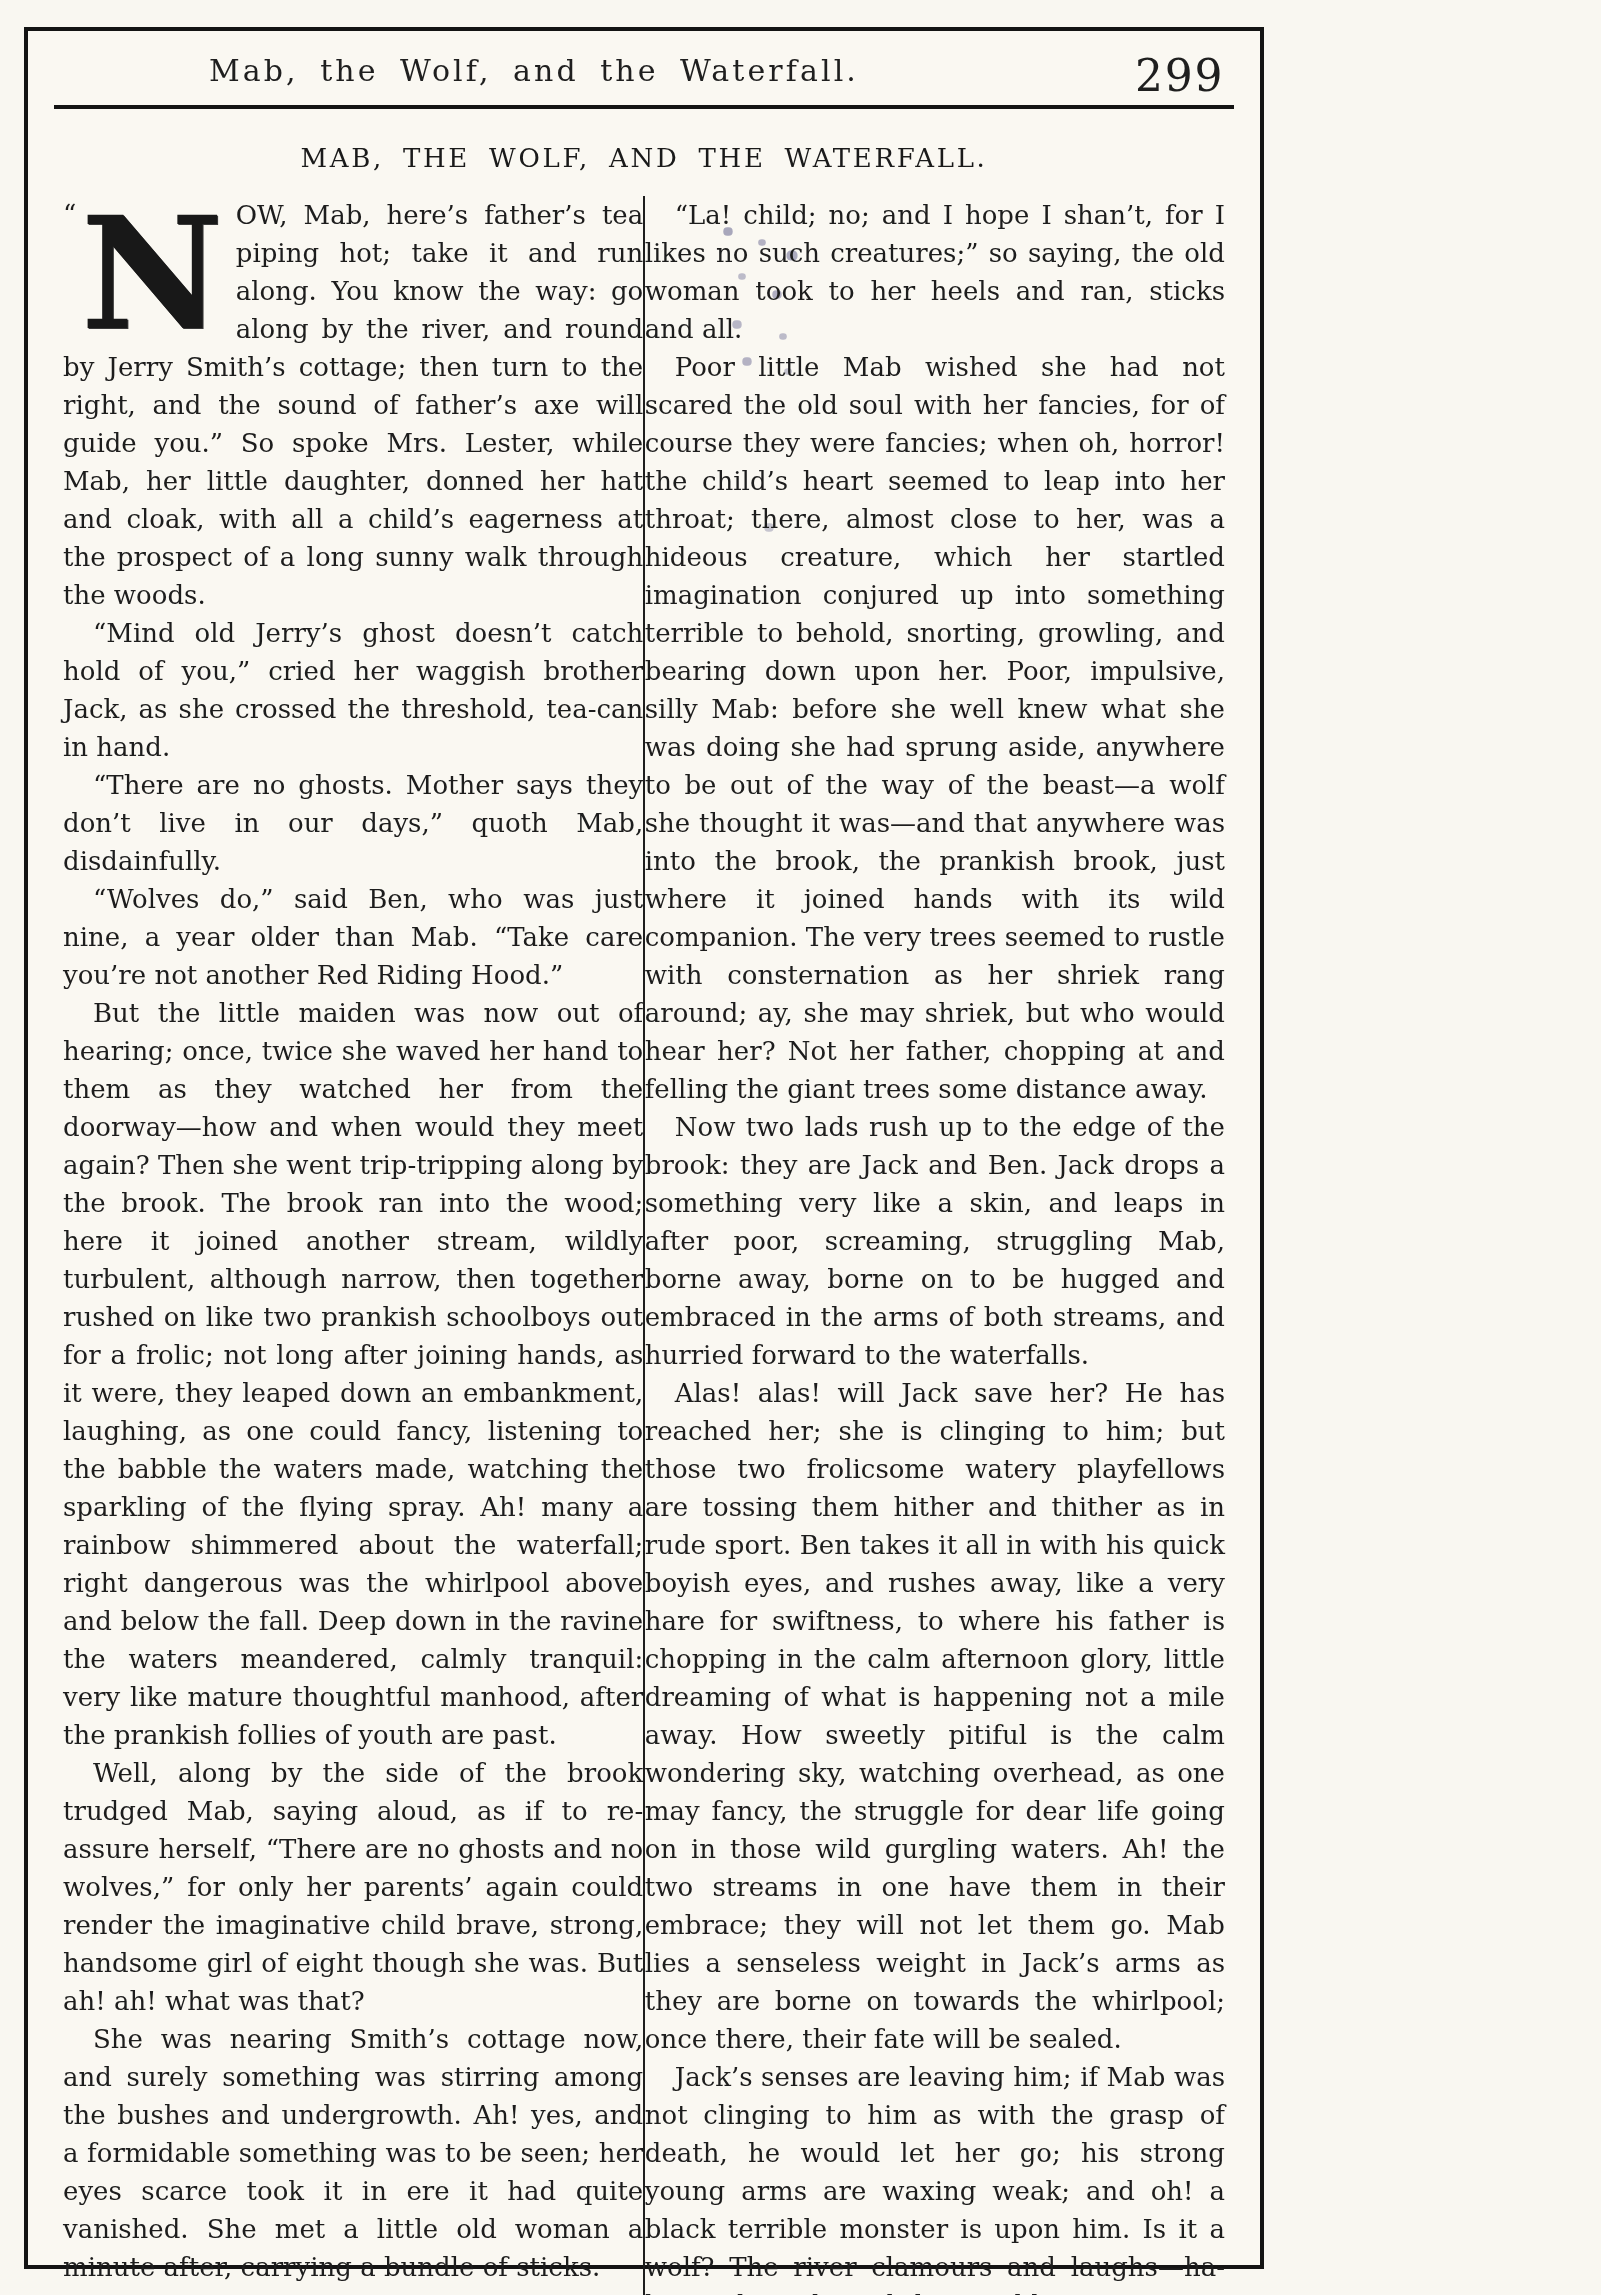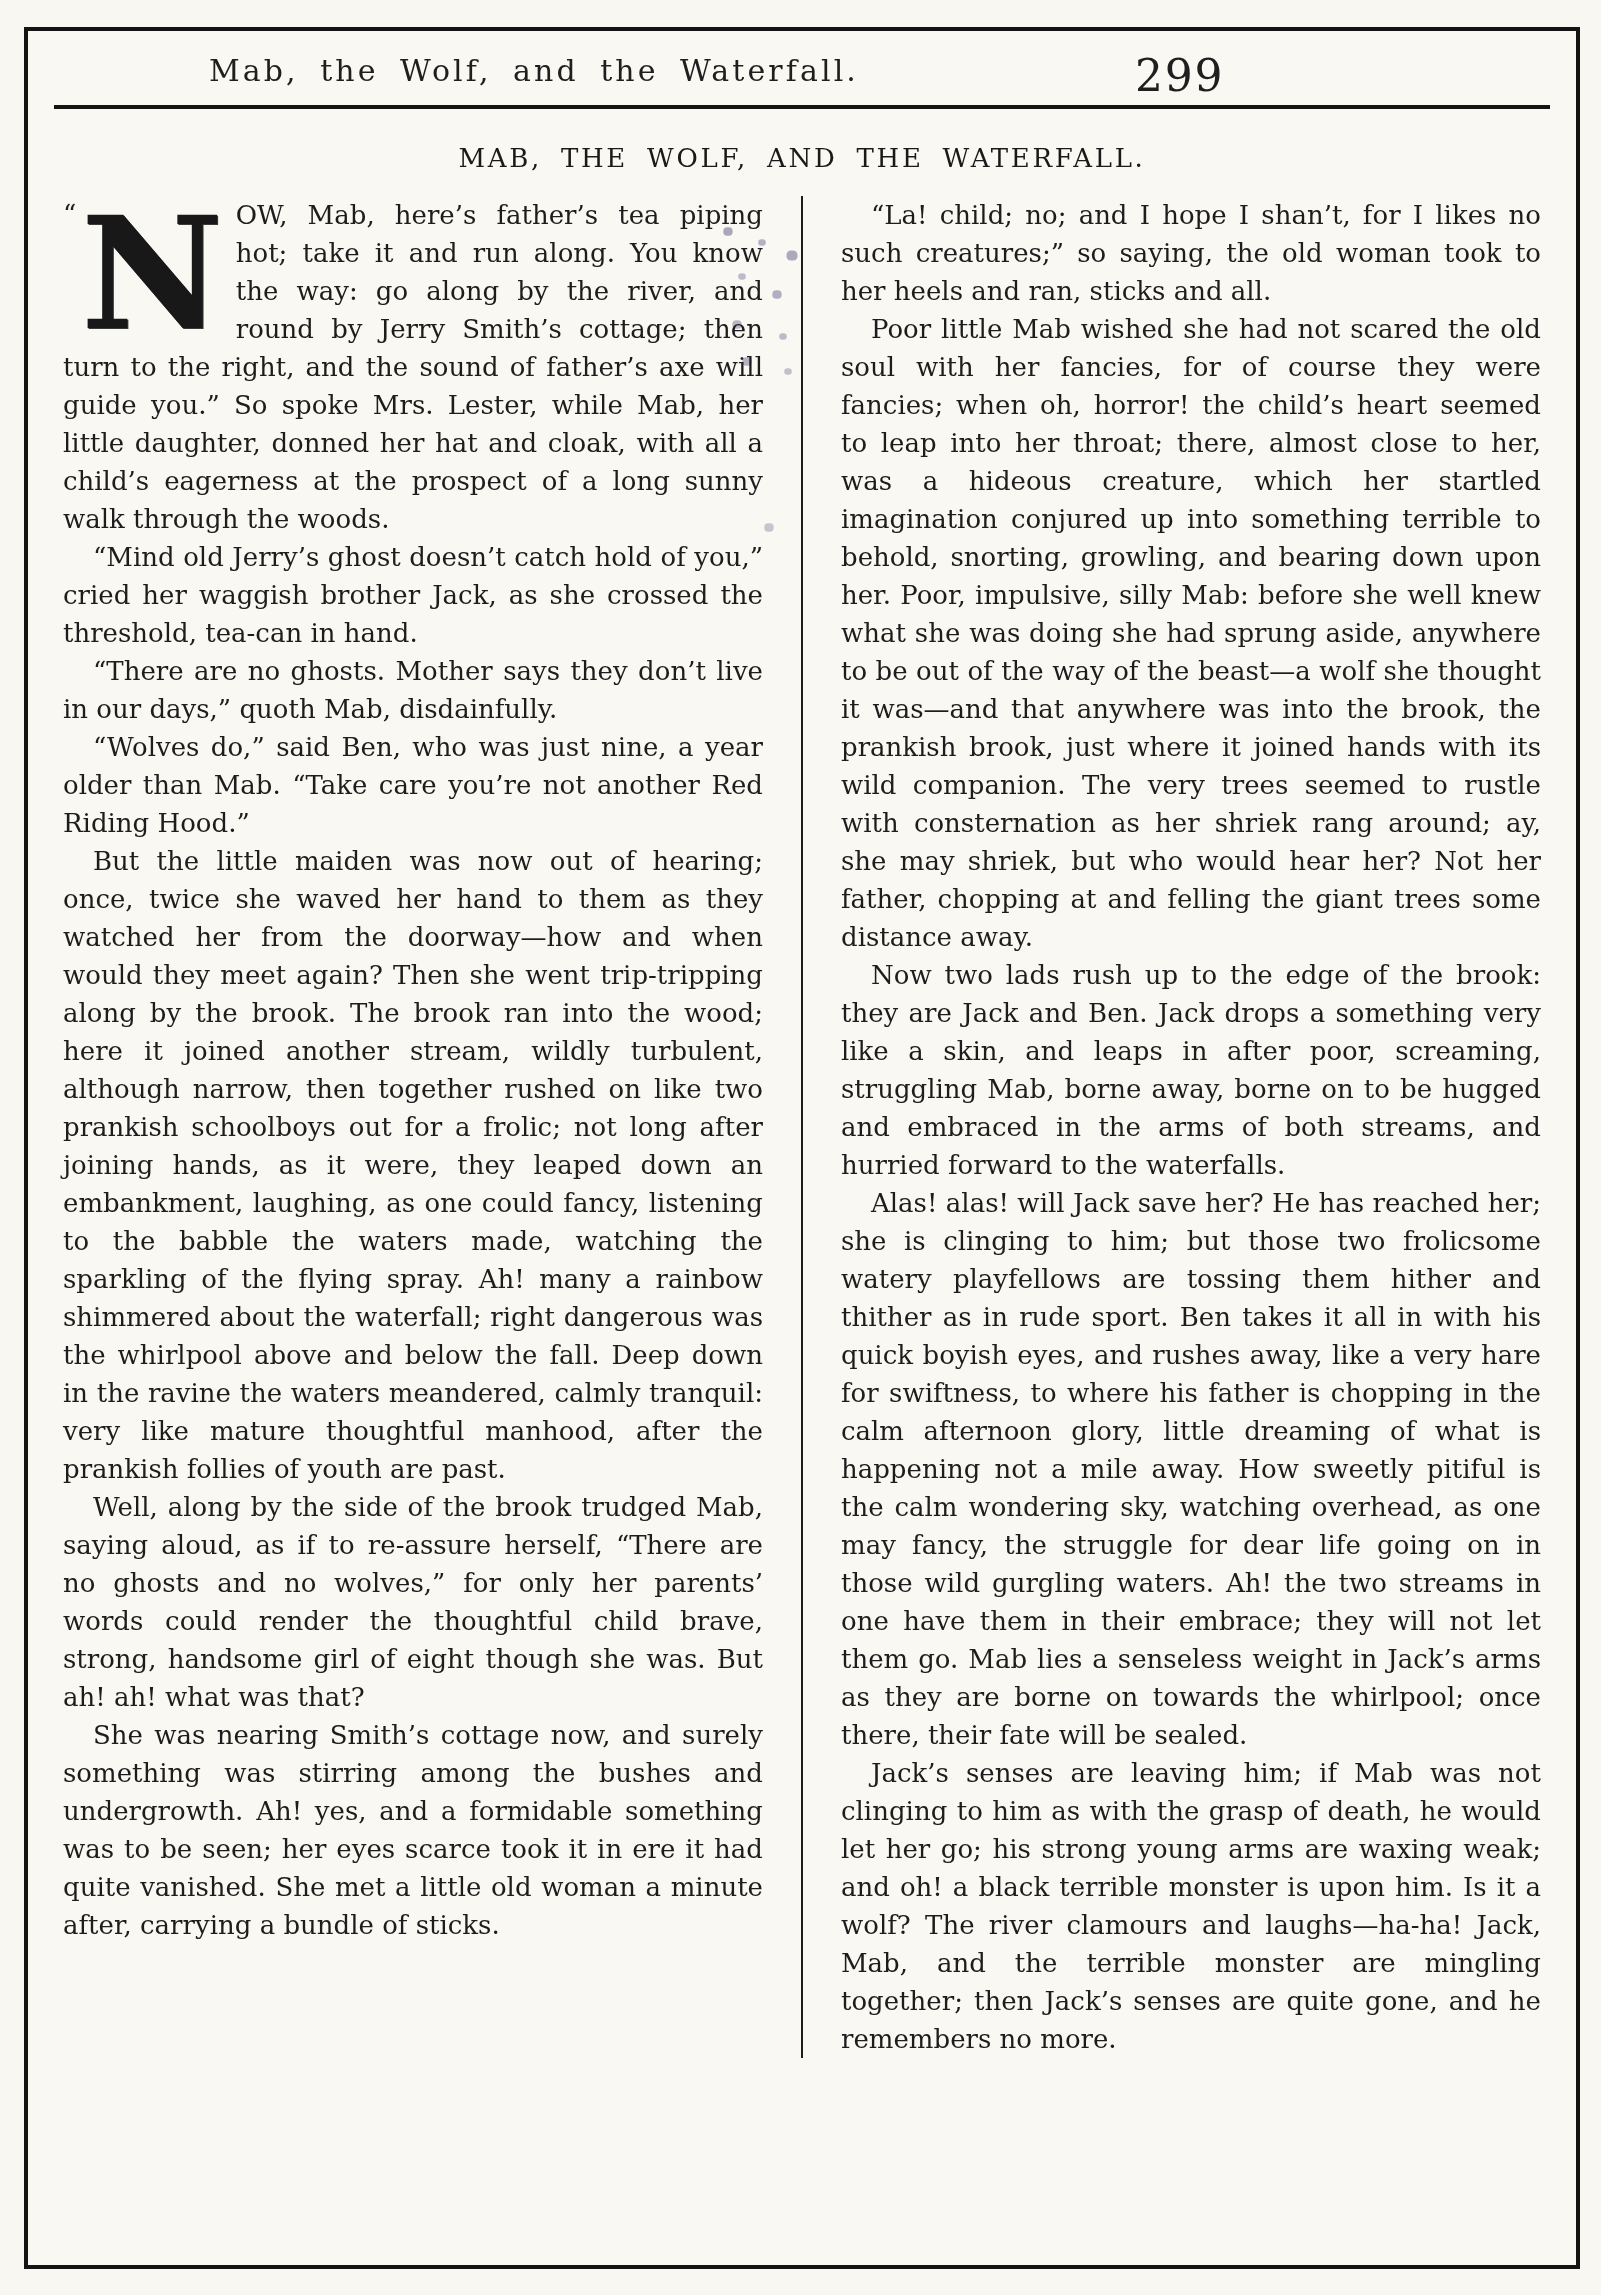--- a/index.html
+++ b/index.html
@@ -10,21 +10,21 @@
     background: #f9f7f1;
     position: relative;
     overflow: hidden;
     font-family: "DejaVu Serif", serif;
     color: #1c1c1c;
   }
   .page-frame {
     position: absolute;
     left: 24px;
     top: 26.5px;
-    width: 1556px;
+    width: 1240px;
     height: 2242px;
     border: 4.4px solid #141414;
     padding: 8.8px 35px 8.8px 35px;
     background: #faf8f2;
   }
   
   .running-head {
     position: relative;
     height: 57px;
     margin-top: 7px;
@@ -135,21 +135,21 @@
 
   <h1 class="story-title">MAB, THE WOLF, AND THE WATERFALL.</h1>
 
   <div class="columns">
     <div class="col">
         <p class="para opening"><span class="lead-quote">“</span><span class="drop-cap">N</span>OW, Mab, here’s father’s tea piping hot; take it and run along. You know the way: go along by the river, and round by Jerry Smith’s cottage; then turn to the right, and the sound of father’s axe will guide you.” So spoke Mrs. Lester, while Mab, her little daughter, donned her hat and cloak, with all a child’s eagerness at the prospect of a long sunny walk through the woods.</p>
         <p class="para">“Mind old Jerry’s ghost doesn’t catch hold of you,” cried her waggish brother Jack, as she crossed the threshold, tea-can in hand.</p>
         <p class="para">“There are no ghosts. Mother says they don’t live in our days,” quoth Mab, disdainfully.</p>
         <p class="para">“Wolves do,” said Ben, who was just nine, a year older than Mab. “Take care you’re not another Red Riding Hood.”</p>
         <p class="para">But the little maiden was now out of hearing; once, twice she waved her hand to them as they watched her from the doorway—how and when would they meet again? Then she went trip-tripping along by the brook. The brook ran into the wood; here it joined another stream, wildly turbulent, although narrow, then together rushed on like two prankish schoolboys out for a frolic; not long after joining hands, as it were, they leaped down an embankment, laughing, as one could fancy, listening to the babble the waters made, watching the sparkling of the flying spray. Ah! many a rainbow shimmered about the waterfall; right dangerous was the whirlpool above and below the fall. Deep down in the ravine the waters meandered, calmly tranquil: very like mature thoughtful manhood, after the prankish follies of youth are past.</p>
-        <p class="para">Well, along by the side of the brook trudged Mab, saying aloud, as if to re-assure herself, “There are no ghosts and no wolves,” for only her parents’ words could render the thoughtful child brave, strong, handsome girl of eight though she was. But ah! ah! what was that?</p>
+        <p class="para">Well, along by the side of the brook trudged Mab, saying aloud, as if to re-assure herself, “There are no ghosts and no wolves,” for only her parents’ again could render the imaginative child brave, strong, handsome girl of eight though she was. But ah! ah! what was that?</p>
         <p class="para">She was nearing Smith’s cottage now, and surely something was stirring among the bushes and undergrowth. Ah! yes, and a formidable something was to be seen; her eyes scarce took it in ere it had quite vanished. She met a little old woman a minute after, carrying a bundle of sticks.</p>
       </div>
     <div class="divider"></div>
     <div class="col">
         <p class="para">“La! child; no; and I hope I shan’t, for I likes no such creatures;” so saying, the old woman took to her heels and ran, sticks and all.</p>
         <p class="para">Poor little Mab wished she had not scared the old soul with her fancies, for of course they were fancies; when oh, horror! the child’s heart seemed to leap into her throat; there, almost close to her, was a hideous creature, which her startled imagination conjured up into something terrible to behold, snorting, growling, and bearing down upon her. Poor, impulsive, silly Mab: before she well knew what she was doing she had sprung aside, anywhere to be out of the way of the beast—a wolf she thought it was—and that anywhere was into the brook, the prankish brook, just where it joined hands with its wild companion. The very trees seemed to rustle with consternation as her shriek rang around; ay, she may shriek, but who would hear her? Not her father, chopping at and felling the giant trees some distance away.</p>
         <p class="para">Now two lads rush up to the edge of the brook: they are Jack and Ben. Jack drops a something very like a skin, and leaps in after poor, screaming, struggling Mab, borne away, borne on to be hugged and embraced in the arms of both streams, and hurried forward to the waterfalls.</p>
         <p class="para">Alas! alas! will Jack save her? He has reached her; she is clinging to him; but those two frolicsome watery playfellows are tossing them hither and thither as in rude sport. Ben takes it all in with his quick boyish eyes, and rushes away, like a very hare for swiftness, to where his father is chopping in the calm afternoon glory, little dreaming of what is happening not a mile away. How sweetly pitiful is the calm wondering sky, watching overhead, as one may fancy, the struggle for dear life going on in those wild gurgling waters. Ah! the two streams in one have them in their embrace; they will not let them go. Mab lies a senseless weight in Jack’s arms as they are borne on towards the whirlpool; once there, their fate will be sealed.</p>
         <p class="para">Jack’s senses are leaving him; if Mab was not clinging to him as with the grasp of death, he would let her go; his strong young arms are waxing weak; and oh! a black terrible monster is upon him. Is it a wolf? The river clamours and laughs—ha-ha! Jack, Mab, and the terrible monster are mingling together; then Jack’s senses are quite gone, and he remembers no more.</p>
       </div>

